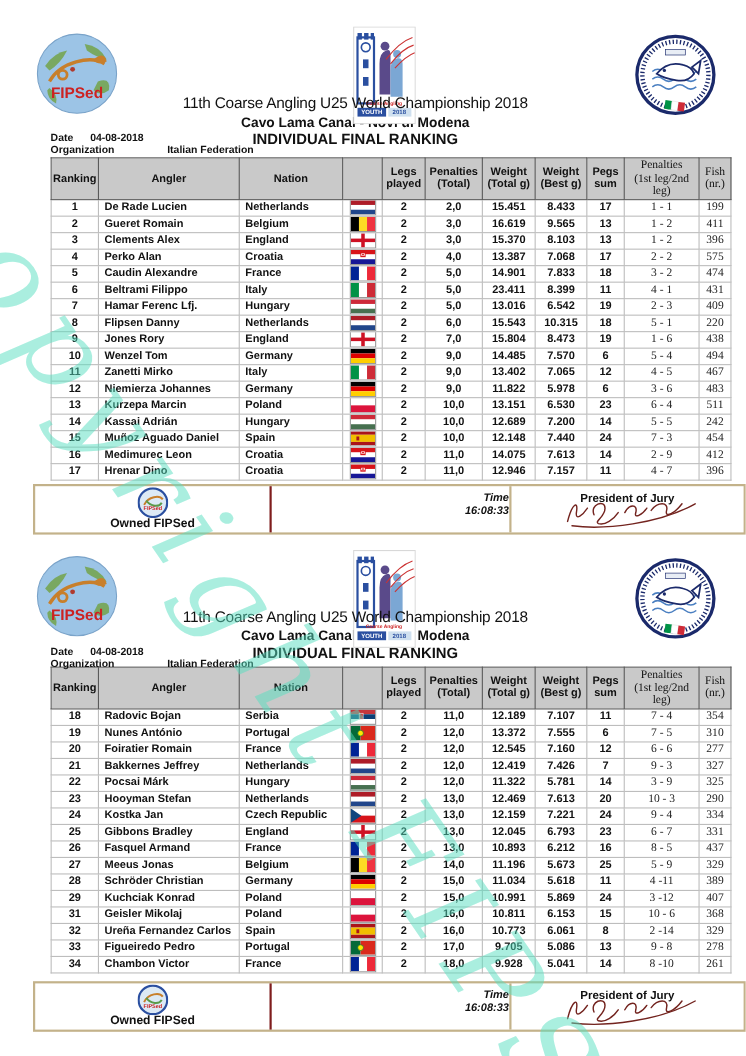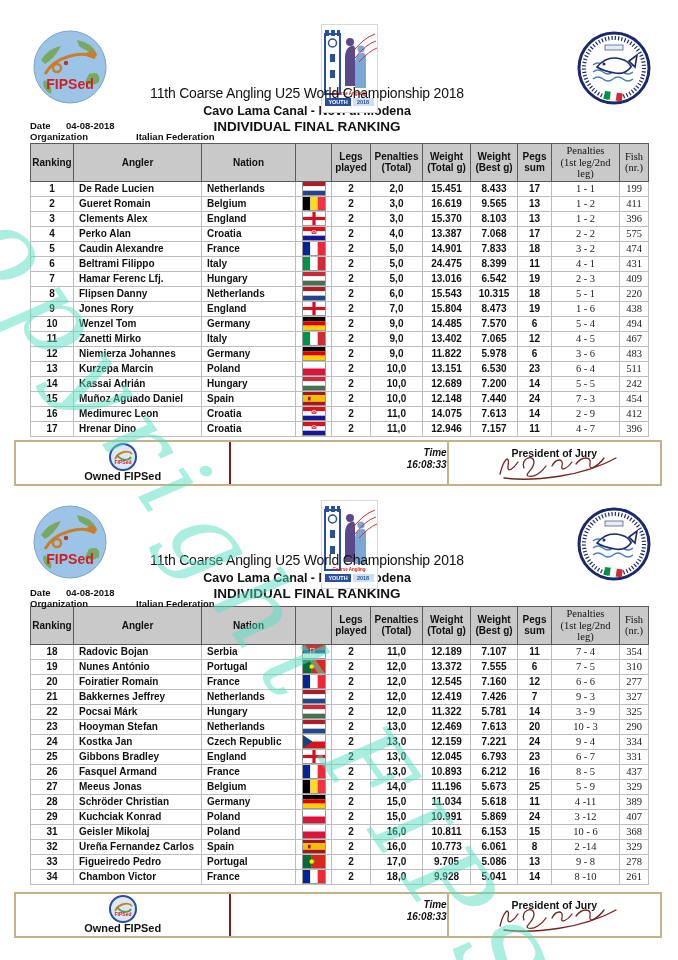--- a/index.html
+++ b/index.html
@@ -1,18 +1,18 @@
 <!DOCTYPE html>
 <html><head>
 <meta charset="utf-8">
 <style>
   html,body{margin:0;padding:0;}
   body{width:678px;height:960px;background:#ffffff;position:relative;overflow:hidden;
        font-family:"Liberation Sans",sans-serif;color:#111;}
-  .page{position:absolute;left:0;width:614px;}
+  .page{position:absolute;left:0;width:614px;padding-left:16px;}
   #page1{top:0;height:500px;}
   #page2{top:500px;height:460px;}
 
   
   .logo-left{position:absolute;left:33px;top:30px;}
   .logo-center{position:absolute;left:321px;top:24px;z-index:1;}
   .logo-right{position:absolute;left:577px;top:31px;}
   #page2 .logo-left{top:5px;}
   #page2 .logo-center{top:0px;}
   #page2 .logo-right{top:7px;}
@@ -291,21 +291,21 @@
           <td>6</td>
           <td class="al">Beltrami Filippo</td>
           <td class="al">Italy</td>
           <td><svg width="22" height="13" viewBox="0 0 22 13" style="outline:1px solid #9a9a9a">
               <rect x="0" y="0" width="7.333333333333333" height="13" fill="#009246"></rect>
               <rect x="7.333333333333333" y="0" width="7.333333333333333" height="13" fill="#ffffff"></rect>
               <rect x="14.666666666666666" y="0" width="7.333333333333333" height="13" fill="#CE2B37"></rect>
             </svg></td>
           <td>2</td>
           <td>5,0</td>
-          <td>24.475</td>
+          <td>23.411</td>
           <td>8.399</td>
           <td>11</td>
           <td class="serif">4 - 1</td>
           <td class="serif">431</td>
         </tr>
         <tr>
           <td>7</td>
           <td class="al">Hamar Ferenc Lfj.</td>
           <td class="al">Hungary</td>
           <td><svg width="22" height="13" viewBox="0 0 22 13" style="outline:1px solid #9a9a9a">

